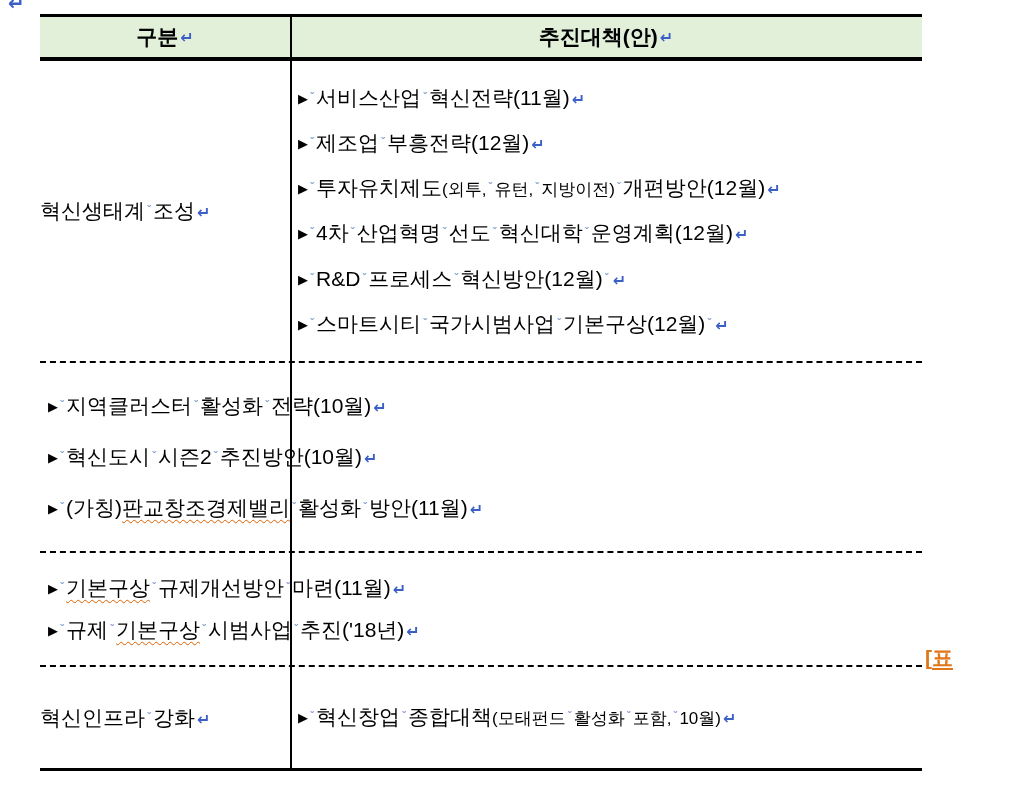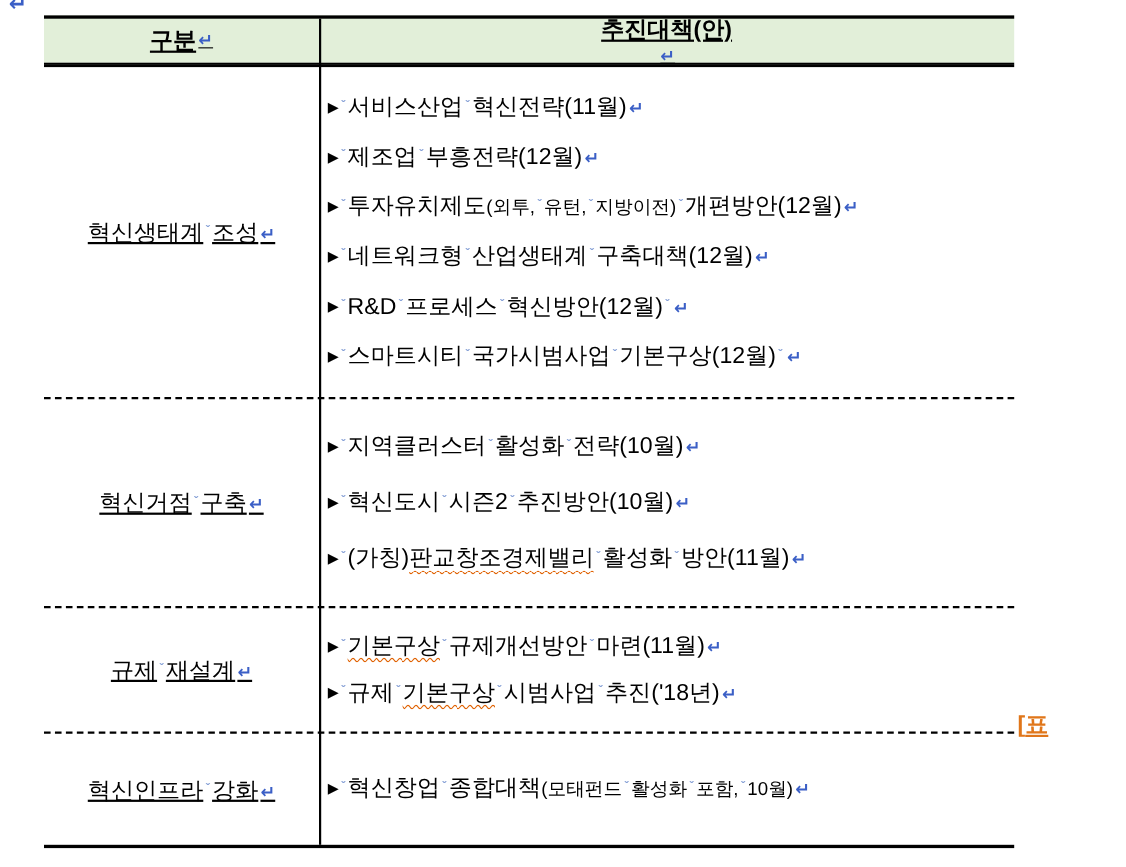--- a/index.html
+++ b/index.html
@@ -9,32 +9,32 @@
   *{box-sizing:border-box; margin:0; padding:0;}
   html,body{width:1024px; height:788px; background:#ffffff; overflow:hidden;
     font-family:"Liberation Sans","DejaVu Sans",sans-serif; color:#000;}
   .page{position:relative; width:1024px; height:788px;}
 
   .pmark{position:absolute; left:8px; top:-9px; font-size:20px; color:var(--return_mark); font-weight:bold;}
 
   .tbl{position:absolute; left:40px; top:14px; width:882px;}
   .vline{position:absolute; left:250px; top:3px; bottom:3px; width:2px; background:var(--line); z-index:2;}
 
-  .hdr{display:flex; border-top:3px solid var(--line); background:var(--header_bg); height:43px;text-decoration:underline;}
+  .hdr{display:flex; border-top:3px solid var(--line); background:var(--header_bg); height:43px;}
   .hdr-cell{display:flex; align-items:center; justify-content:center; font-size:21px; font-weight:bold;}
   .hdr-c1{width:250px;}
-  .hdr-c2{width:632px;flex-direction:column;}
+  .hdr-c2{width:632px;}
   .dbl{height:3px; border-top:2px solid var(--line); border-bottom:2px solid var(--line);}
 
   .row{display:flex; border-bottom:2px dashed var(--line);}
   .row:last-child{border-bottom:3px solid var(--line);}
   .row1{height:302px;} .row2{height:190px;} .row3{height:114px;} .row4{height:104px;}
 
-  .cat{width:250px; display:flex; align-items:center; justify-content:center;
-    font-size:21px; white-space:nowrap;text-decoration:underline;}
+  .cat{width:250px; display:flex; align-items:center; 
+    font-size:21px; white-space:nowrap;}
   .items{width:632px; padding:4px 0 4px 8px; display:flex; flex-direction:column;
     justify-content:space-evenly;}
   .line{font-size:21px; white-space:nowrap; line-height:1.15;}
 
   .bullet{font-size:13px; vertical-align:2px; letter-spacing:0;}
   .spc{color:var(--space_mark); font-size:11px; display:inline-block; width:8px;
     text-align:center; vertical-align:5px; font-weight:bold;}
   .ret{color:var(--return_mark); font-size:16px; margin-left:2px; font-weight:bold;}
   .small{font-size:17px;}
   .missp{text-decoration:underline; text-decoration-style:wavy;
@@ -69,39 +69,33 @@
 
     <div id="tbody">
         <div class="row row1">
           <div class="cat">
             <span>혁신생태계<span class="spc">ˇ</span>조성<span class="ret">↵</span></span>
           </div>
           <div class="items">
             <div class="line"><span class="bullet">▶</span><span class="spc">ˇ</span>서비스산업<span class="spc">ˇ</span>혁신전략(11월)<span class="ret">↵</span></div>
             <div class="line"><span class="bullet">▶</span><span class="spc">ˇ</span>제조업<span class="spc">ˇ</span>부흥전략(12월)<span class="ret">↵</span></div>
             <div class="line"><span class="bullet">▶</span><span class="spc">ˇ</span>투자유치제도<span class="small">(외투,<span class="spc">ˇ</span>유턴,<span class="spc">ˇ</span>지방이전)</span><span class="spc">ˇ</span>개편방안(12월)<span class="ret">↵</span></div>
-            <div class="line"><span class="bullet">▶</span><span class="spc">ˇ</span>네트워크형<span class="spc">ˇ</span>산업생태계<span class="spc">ˇ</span>구축대책(12월)<span class="ret">↵</span></div>
+            <div class="line"><span class="bullet">▶</span><span class="spc">ˇ</span>4차<span class="spc">ˇ</span>산업혁명<span class="spc">ˇ</span>선도<span class="spc">ˇ</span>혁신대학<span class="spc">ˇ</span>운영계획(12월)<span class="ret">↵</span></div>
             <div class="line"><span class="bullet">▶</span><span class="spc">ˇ</span>R&amp;D<span class="spc">ˇ</span>프로세스<span class="spc">ˇ</span>혁신방안(12월)<span class="spc">ˇ</span><span class="ret">↵</span></div>
             <div class="line"><span class="bullet">▶</span><span class="spc">ˇ</span>스마트시티<span class="spc">ˇ</span>국가시범사업<span class="spc">ˇ</span>기본구상(12월)<span class="spc">ˇ</span><span class="ret">↵</span></div>
           </div>
         </div>
         <div class="row row2">
-          <div class="cat">
-            <span>혁신거점<span class="spc">ˇ</span>구축<span class="ret">↵</span></span>
-          </div>
           <div class="items">
             <div class="line"><span class="bullet">▶</span><span class="spc">ˇ</span>지역클러스터<span class="spc">ˇ</span>활성화<span class="spc">ˇ</span>전략(10월)<span class="ret">↵</span></div>
             <div class="line"><span class="bullet">▶</span><span class="spc">ˇ</span>혁신도시<span class="spc">ˇ</span>시즌2<span class="spc">ˇ</span>추진방안(10월)<span class="ret">↵</span></div>
             <div class="line"><span class="bullet">▶</span><span class="spc">ˇ</span>(가칭)<span class="missp">판교창조경제밸리</span><span class="spc">ˇ</span>활성화<span class="spc">ˇ</span>방안(11월)<span class="ret">↵</span></div>
           </div>
         </div>
         <div class="row row3">
-          <div class="cat">
-            <span>규제<span class="spc">ˇ</span>재설계<span class="ret">↵</span></span>
-          </div>
           <div class="items">
             <div class="line"><span class="bullet">▶</span><span class="spc">ˇ</span><span class="missp">기본구상</span><span class="spc">ˇ</span>규제개선방안<span class="spc">ˇ</span>마련(11월)<span class="ret">↵</span></div>
             <div class="line"><span class="bullet">▶</span><span class="spc">ˇ</span>규제<span class="spc">ˇ</span><span class="missp">기본구상</span><span class="spc">ˇ</span>시범사업<span class="spc">ˇ</span>추진('18년)<span class="ret">↵</span></div>
           </div>
         </div>
         <div class="row row4">
           <div class="cat">
             <span>혁신인프라<span class="spc">ˇ</span>강화<span class="ret">↵</span></span>
           </div>
           <div class="items">

